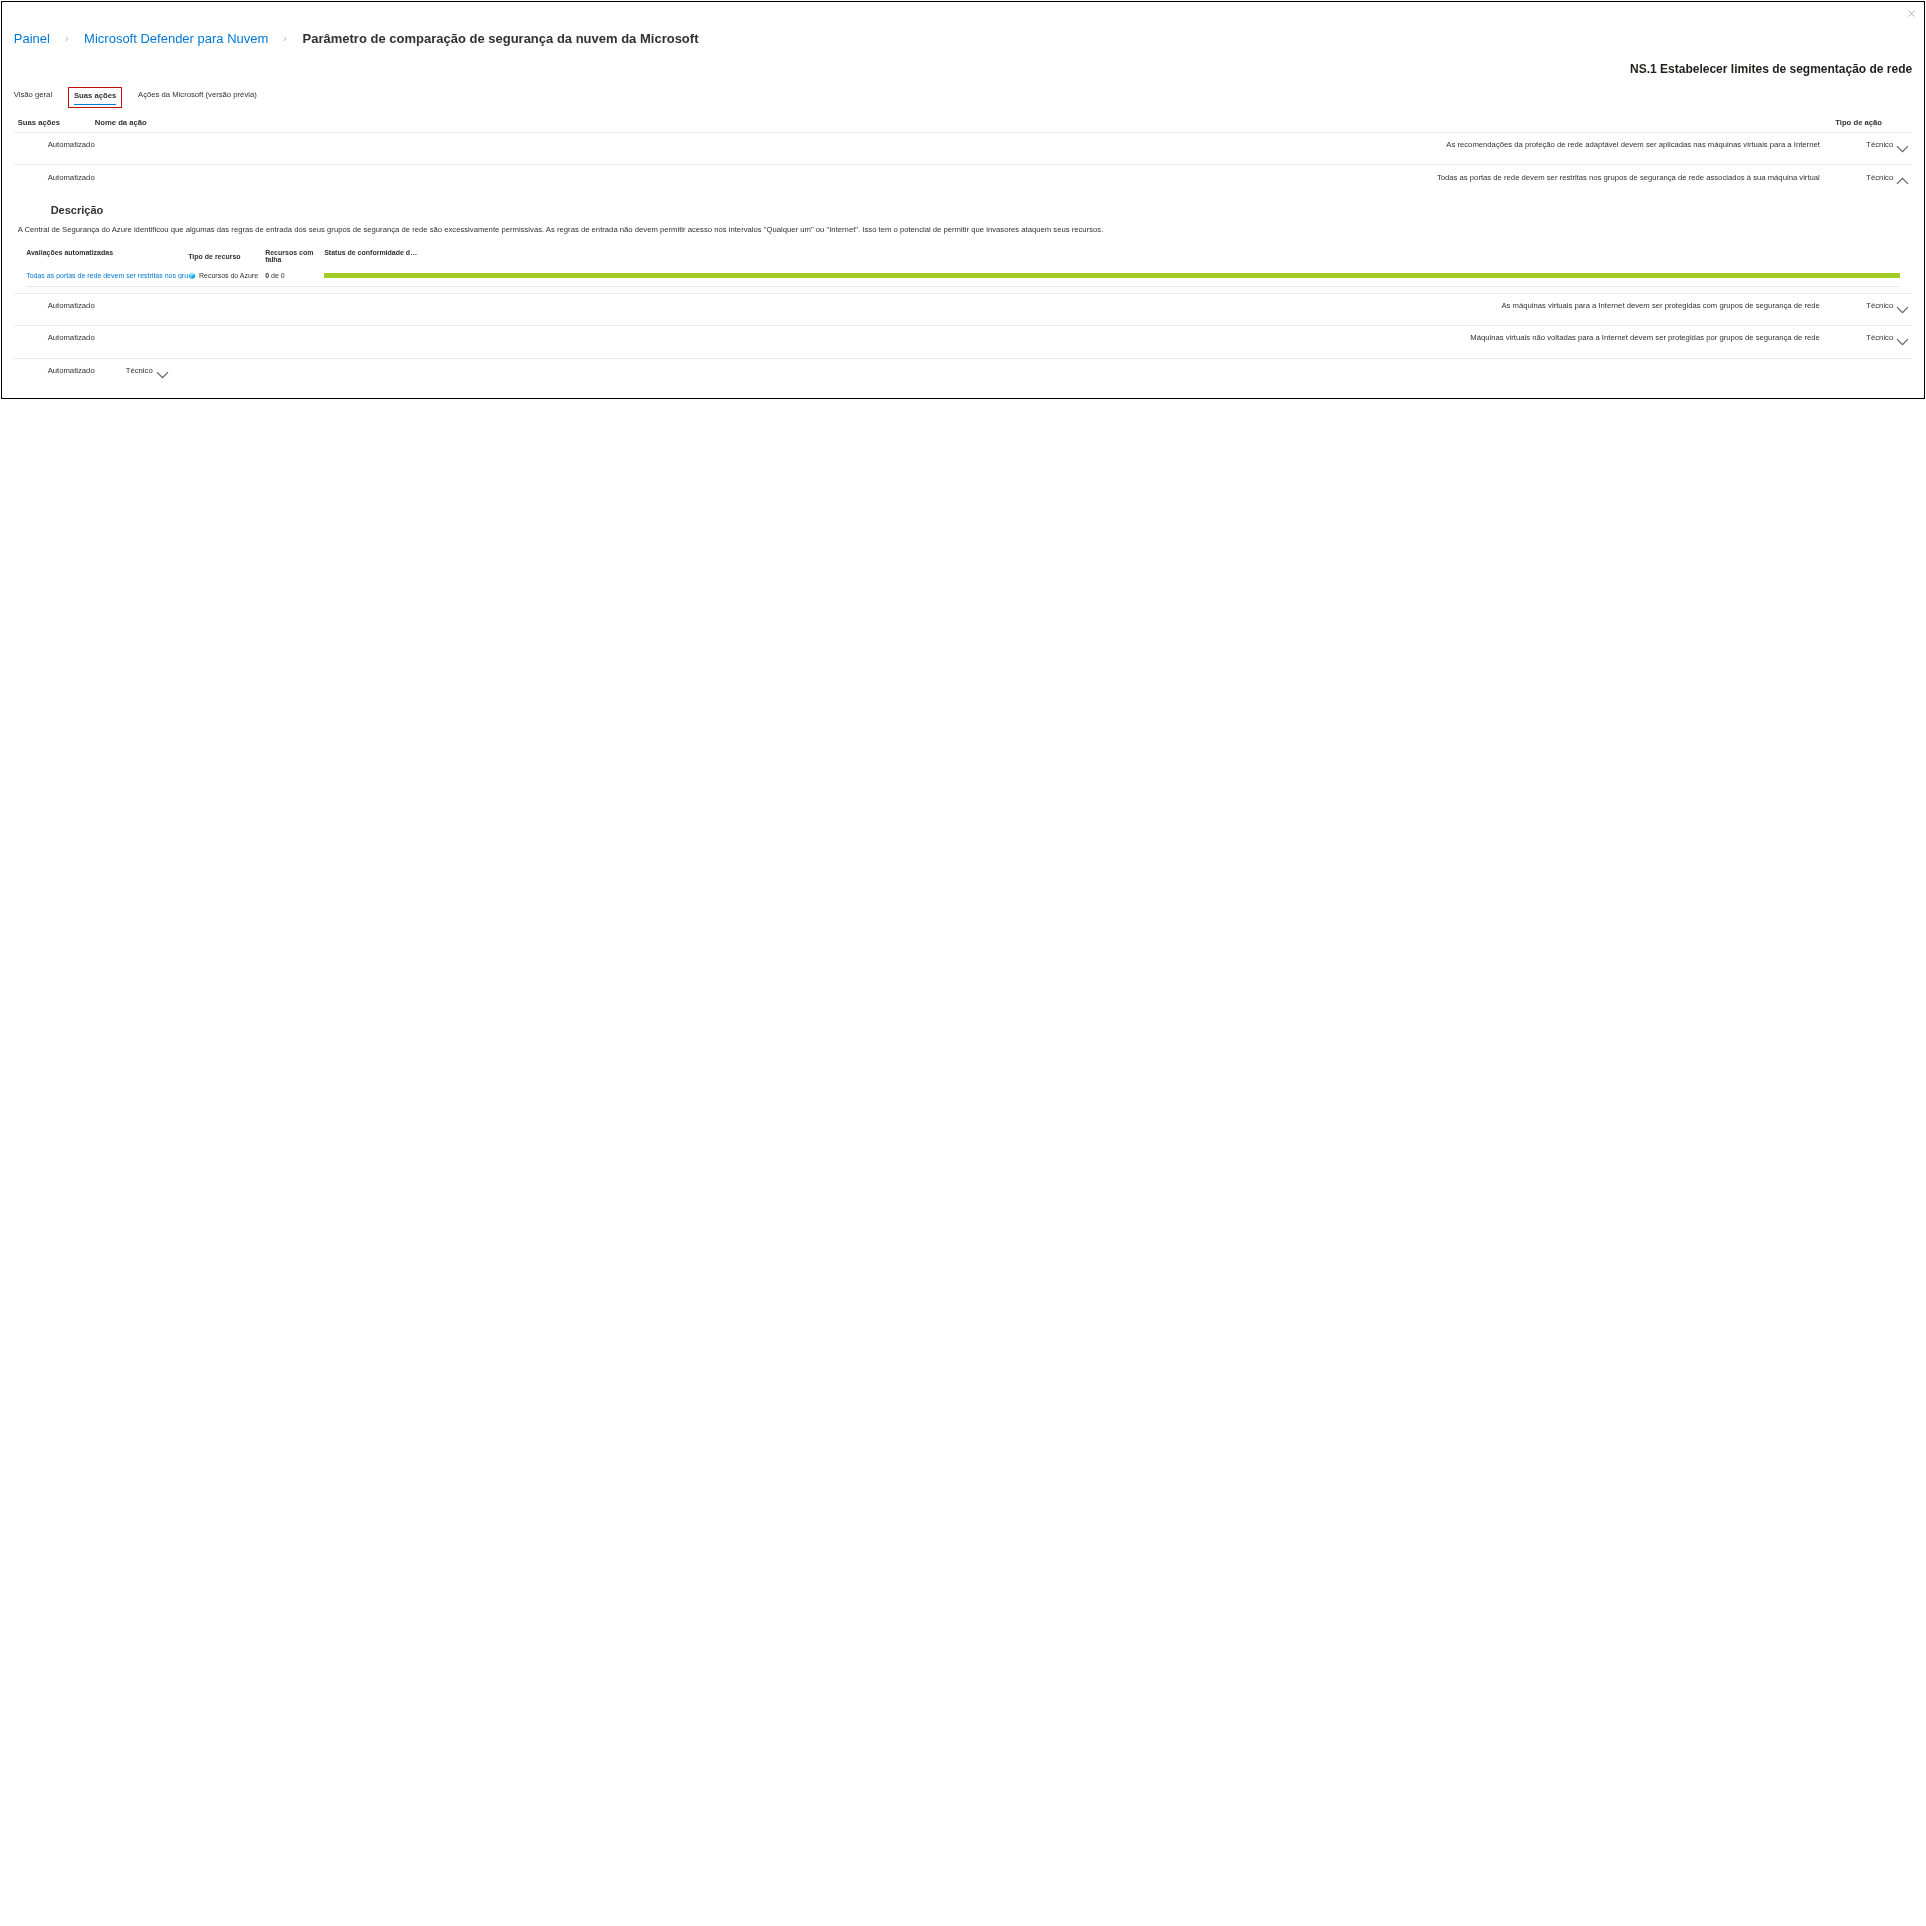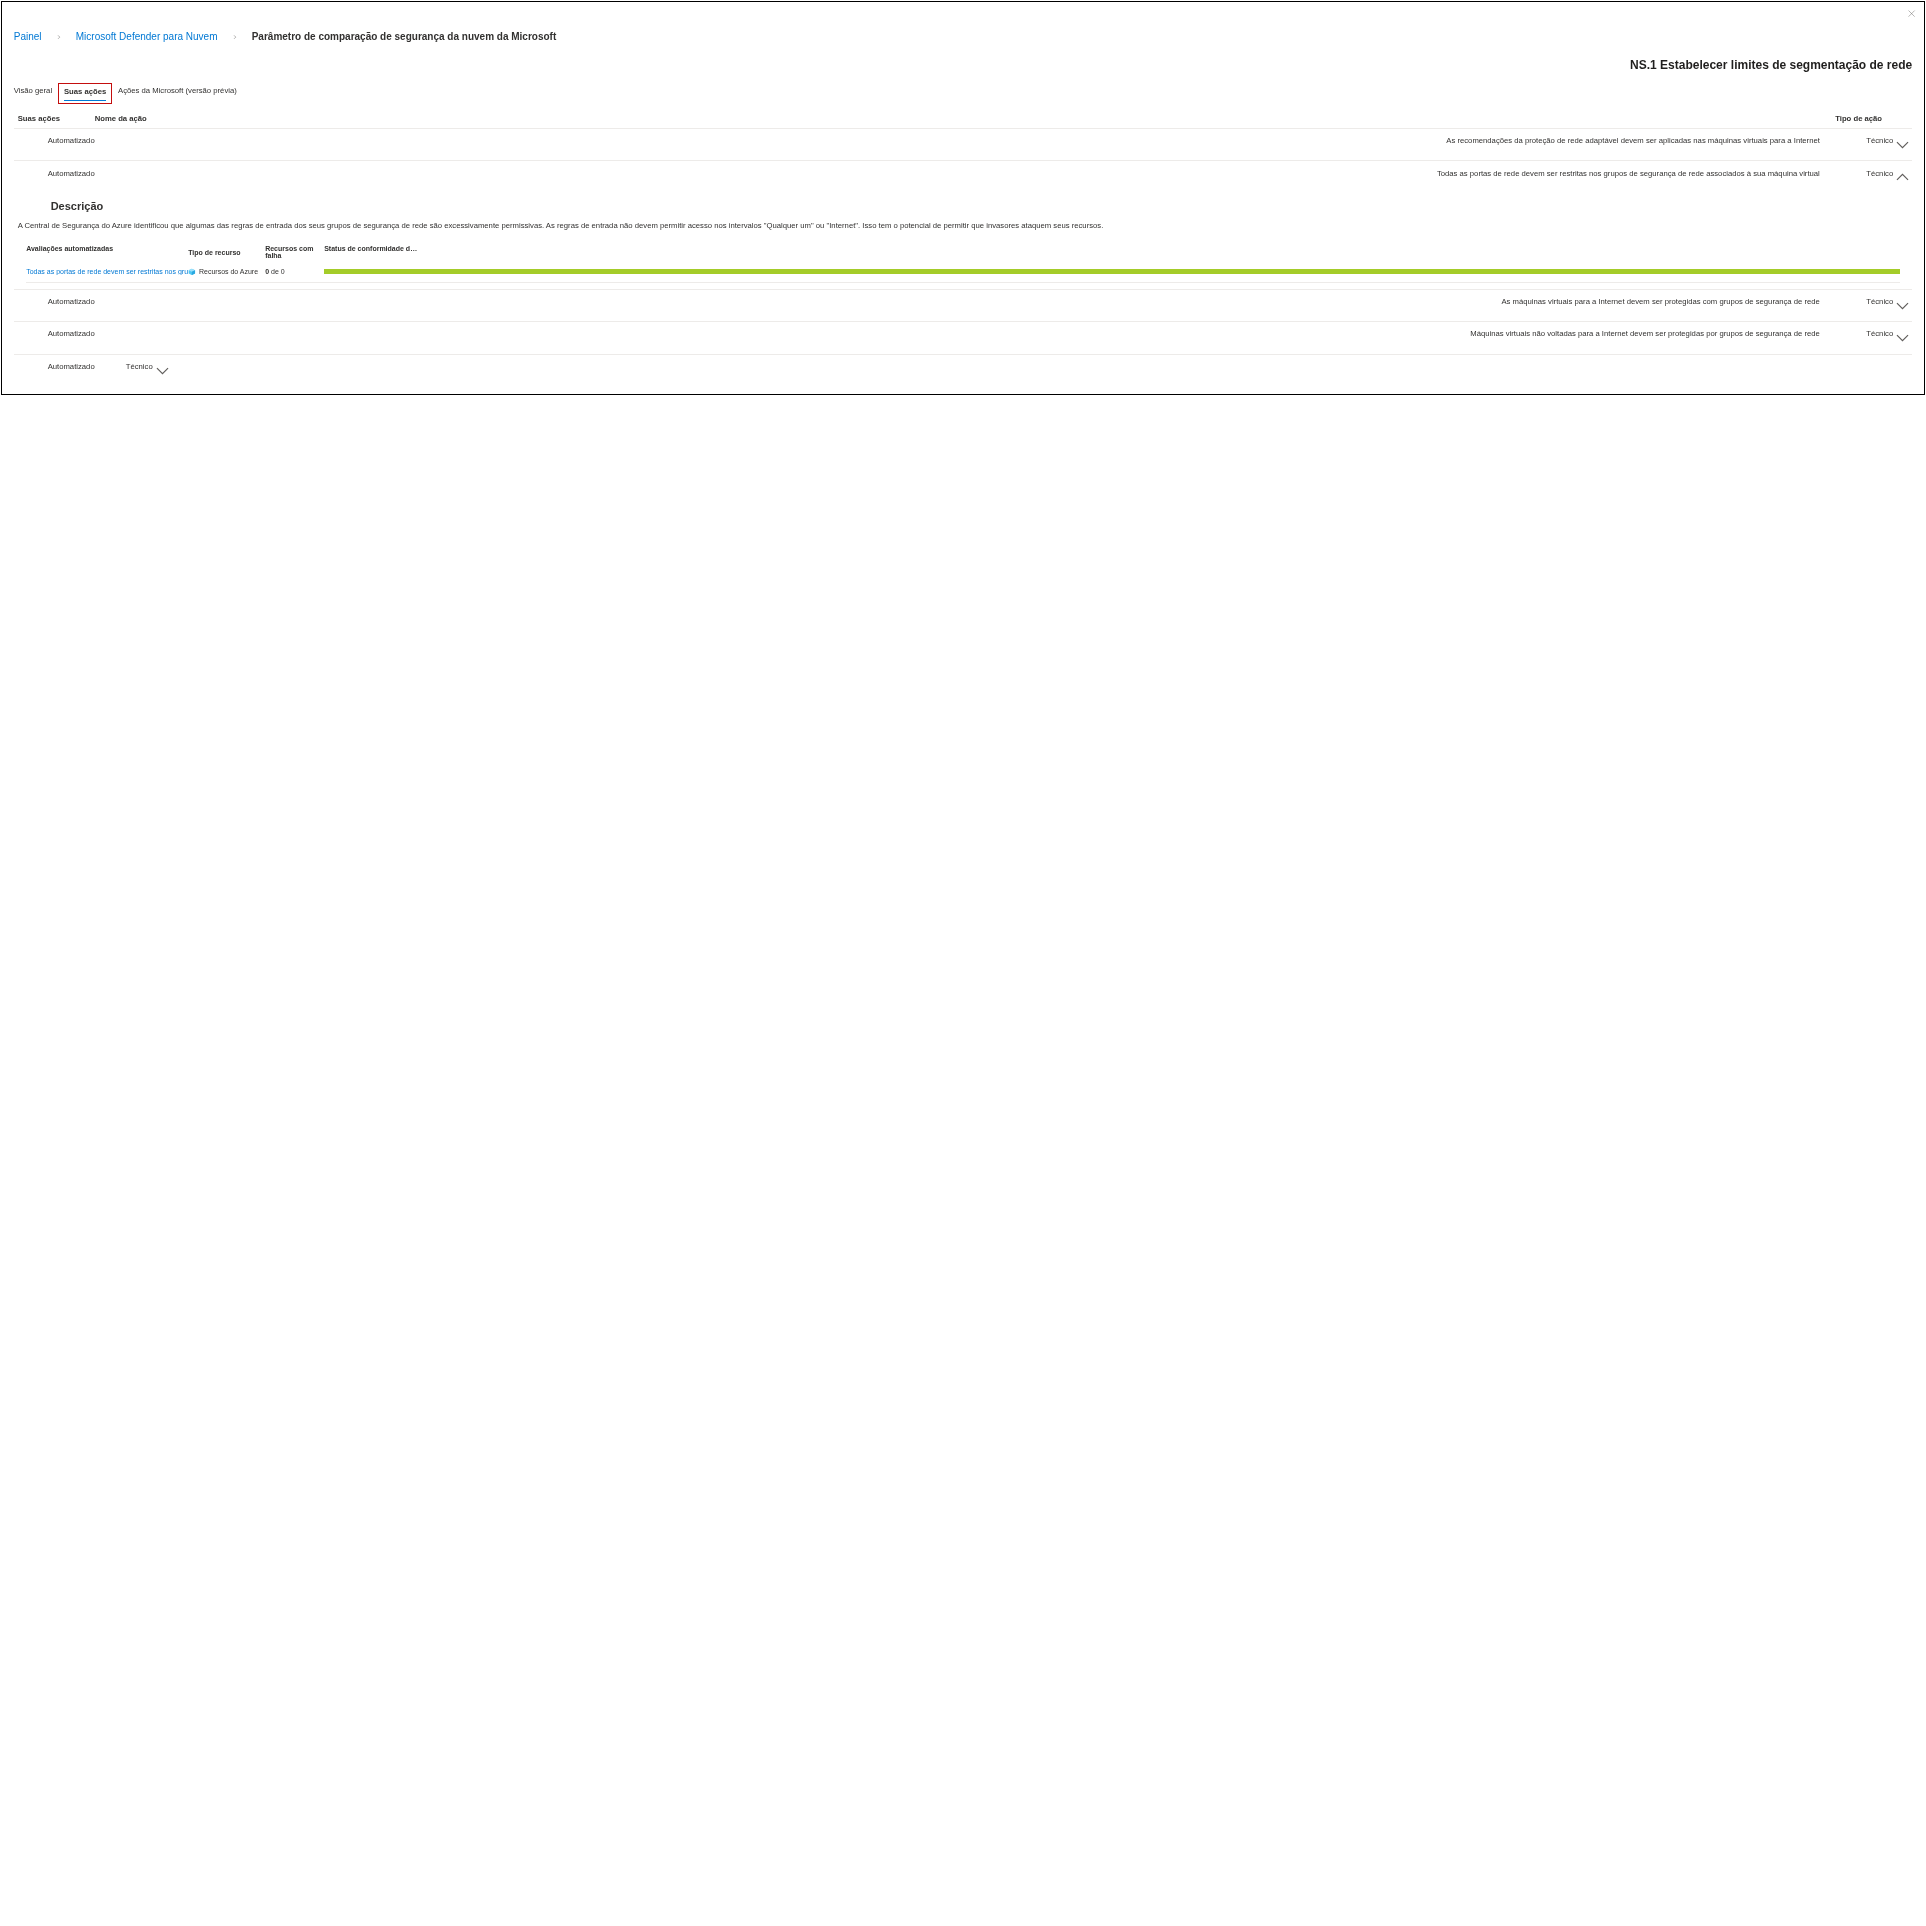--- a/index.html
+++ b/index.html
@@ -30,21 +30,21 @@
       background: none;
       border: none;
       line-height: 1;
     }
 
     .breadcrumb {
       display: flex;
       align-items: center;
       gap: 15px;
       margin-top: 29px;
-      font-size: 10px;
+      font-size: 13px;
     }
 
     .breadcrumb a {
       color: #0078d4;
       text-decoration: none;
     }
 
     .breadcrumb .sep {
       color: #605e5c;
       font-size: 6.2px;
@@ -58,21 +58,21 @@
     .page-title {
       font-size: 12px;
       font-weight: 600;
       margin-top: 16px;
       color: #201f1e;
       text-align: right;
     }
 
     .tabs {
       display: flex;
-      gap: 0;
+      gap: 10px;
       margin-top: 14px;
       font-size: 7.7px;
     }
 
     .tab {
       padding: 0 0 3.9px 0;
       margin-right: 10.8px;
       cursor: pointer;
       color: #323130;
       border-bottom: 1.2px solid transparent;

